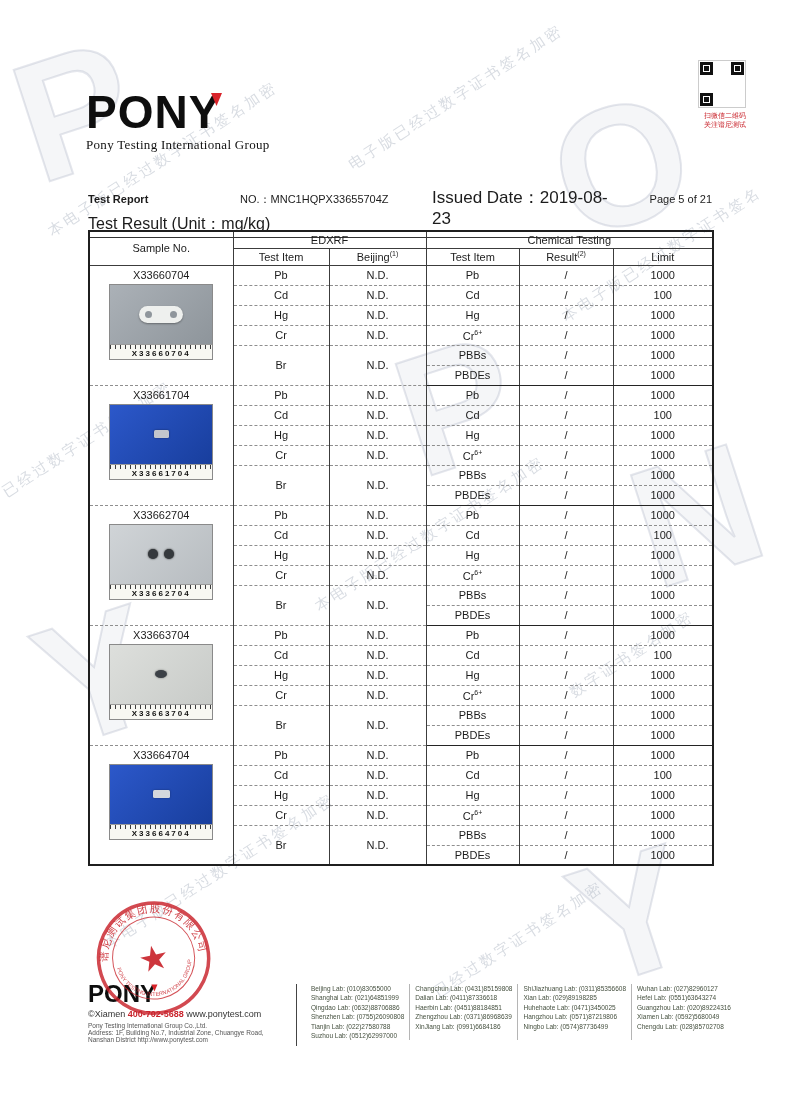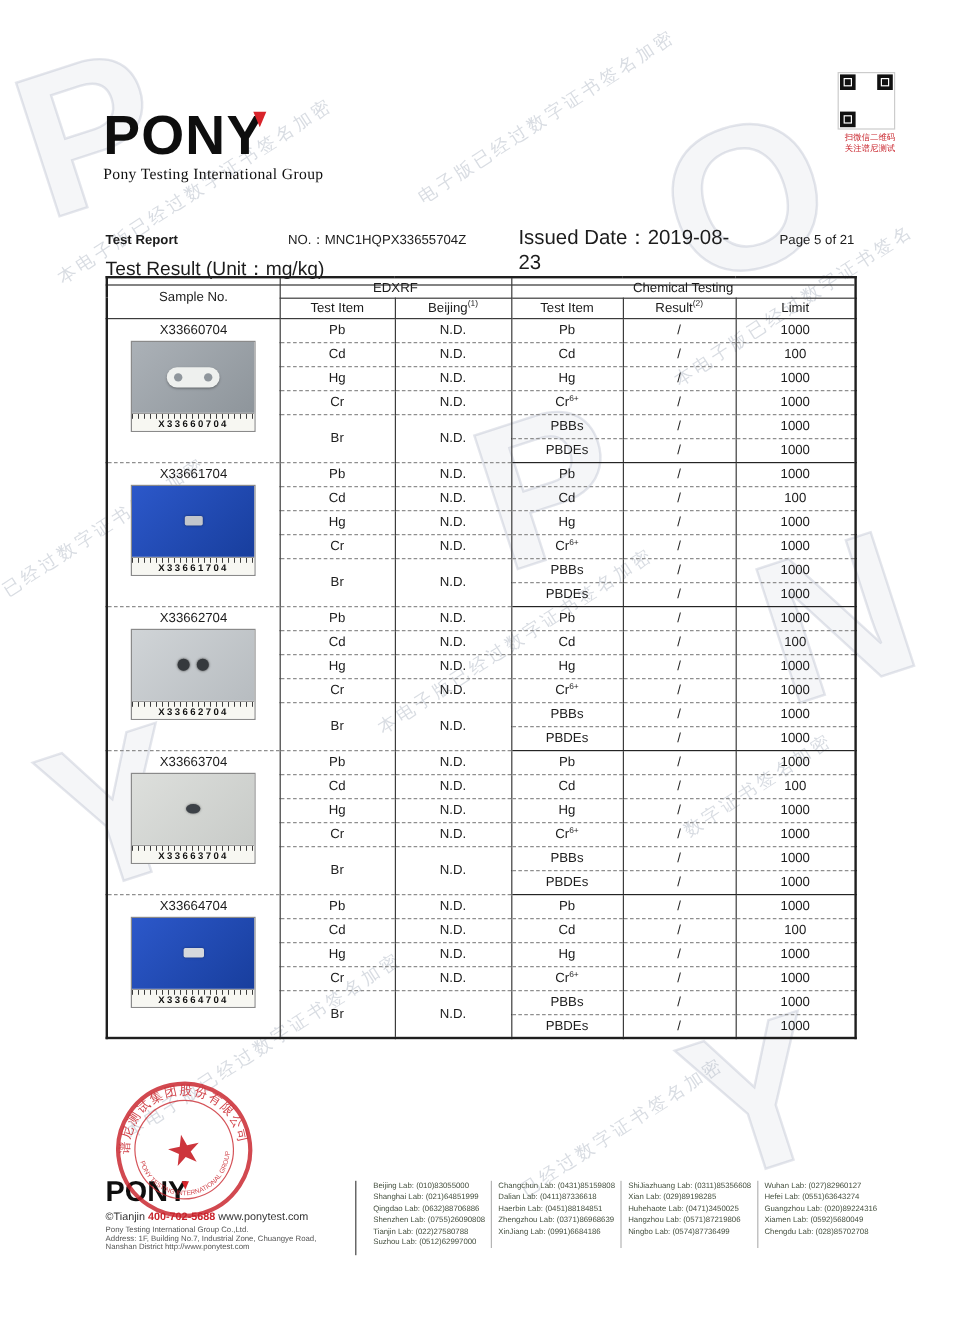--- a/index.html
+++ b/index.html
@@ -464,21 +464,21 @@
 
 
   <div class="layer footer-left">
     <div class="logo-sm-word">
       <span>PONY</span>
       <svg class="y-accent-sm" width="11" height="9" viewBox="0 0 20 15">
         <polygon points="19,0 8,0 13.5,13" fill="#d8232a"></polygon>
       </svg>
     </div>
     <div class="hotline">
-      <span>©Tianjin</span>
+      <span>©Xiamen</span>
       <span class="ph">400-702-5688</span>
       <span>www.ponytest.com</span>
     </div>
     <div class="company-line">Pony Testing International Group Co.,Ltd.</div>
     <div class="addr">Address: 1F, Building No.7, Industrial Zone, Chuangye Road,</div>
     <div class="addr">Nanshan District    http://www.ponytest.com</div>
   </div>
 
   <div class="layer footer-divider"></div>
   <div class="layer labs-block">

